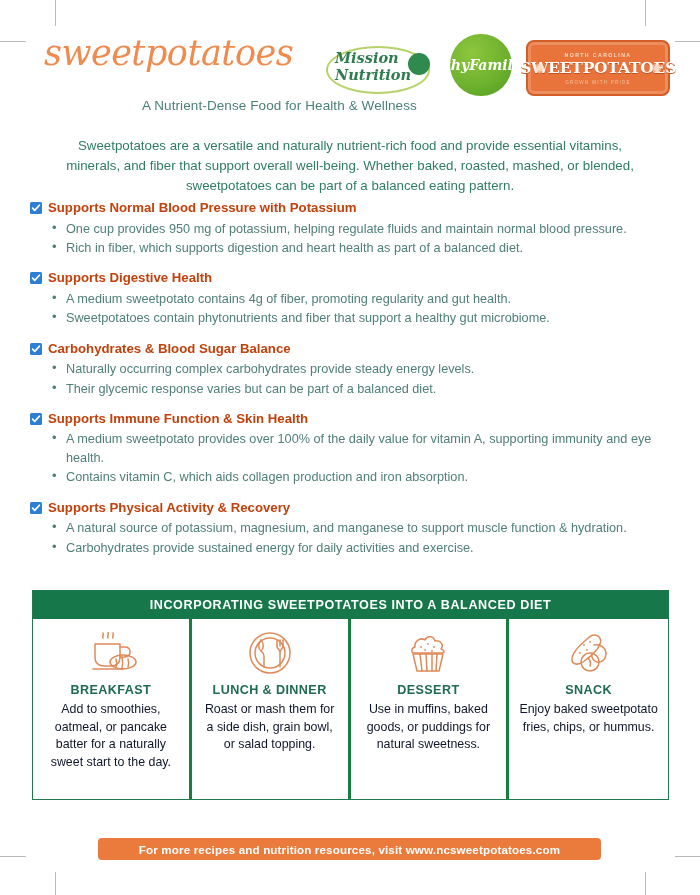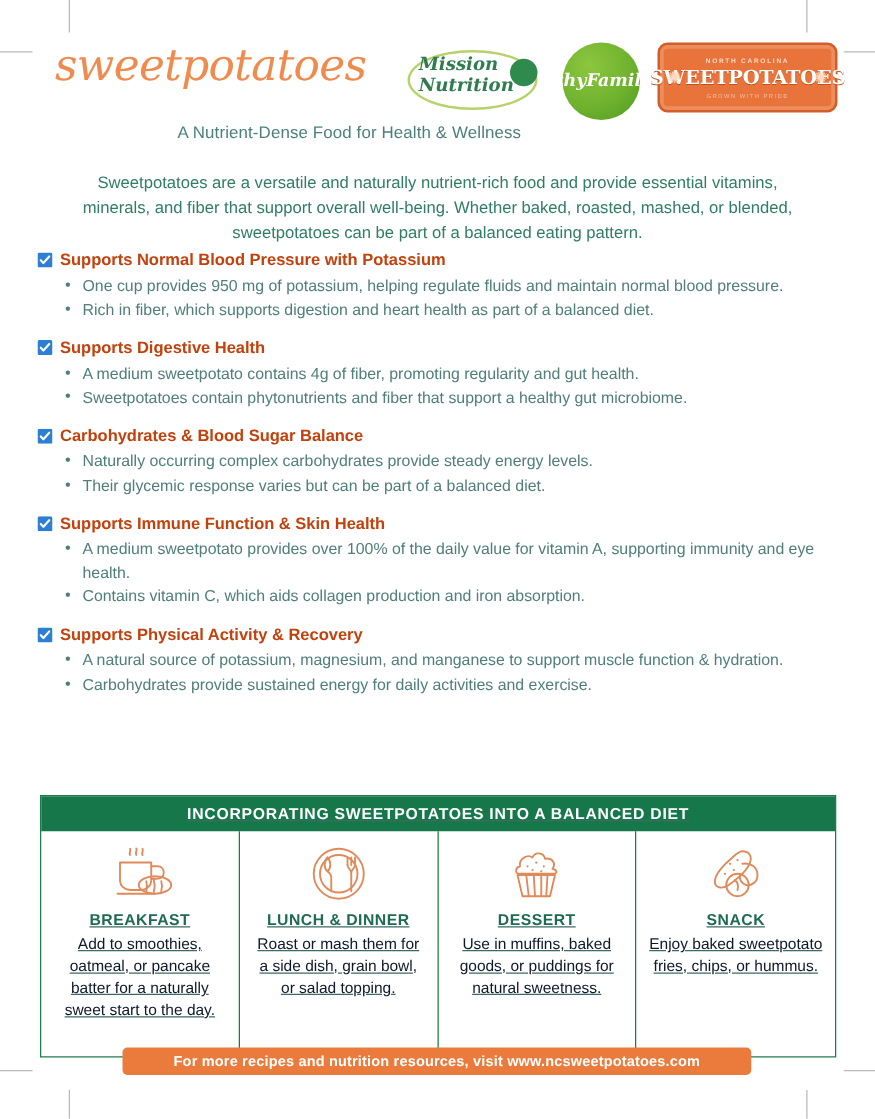--- a/index.html
+++ b/index.html
@@ -60,21 +60,21 @@
     font-size: 13.5px;
     color: #4b8079;
     white-space: nowrap;
     letter-spacing: 0.1px;
   }
 
   .logos {
     position: absolute;
     right: 0; top: 0;
     display: flex;
-    align-items: flex-start;
+    align-items: flex-end;
     gap: 14px;
   }
 
   
   .logo-mission {
     position: relative;
     width: 110px; height: 56px;
   }
   .logo-mission .oval {
     position: absolute; left: 0; top: 6px;
@@ -227,46 +227,45 @@
     content: "\2022";
     position: absolute;
     left: 0; top: -1px;
     color: #4f7f78;
     font-size: 13px;
   }
 
   
   .diet-table {
     position: absolute;
-    left: 32px; top: 636px;
+    left: 32px; top: 590px;
     width: 637px;
     border: 1.5px solid #1f7a4d;
     background: #ffffff;
     box-sizing: border-box;
-    text-decoration: underline;
   }
   .diet-head {
     background: #16784a;
     color: #ffffff;
     text-align: center;
     font-size: 12.6px;
     font-weight: bold;
     letter-spacing: 0.6px;
     padding: 7px 4px;
   }
   .diet-body {
     display: flex;
     align-items: stretch;
     min-height: 180px;
   }
   .diet-cell {
     flex: 1 1 25%;
     padding: 12px 10px 14px;
     text-align: center;
-    border-right: 1px solid #15803d;
+    border-right: 3px solid #15803d;
     box-sizing: border-box;
   }
   .diet-cell:last-child { border-right: none; }
   .cell-icon {
     height: 46px;
     display: flex;
     align-items: center;
     justify-content: center;
     margin-bottom: 6px;
   }

